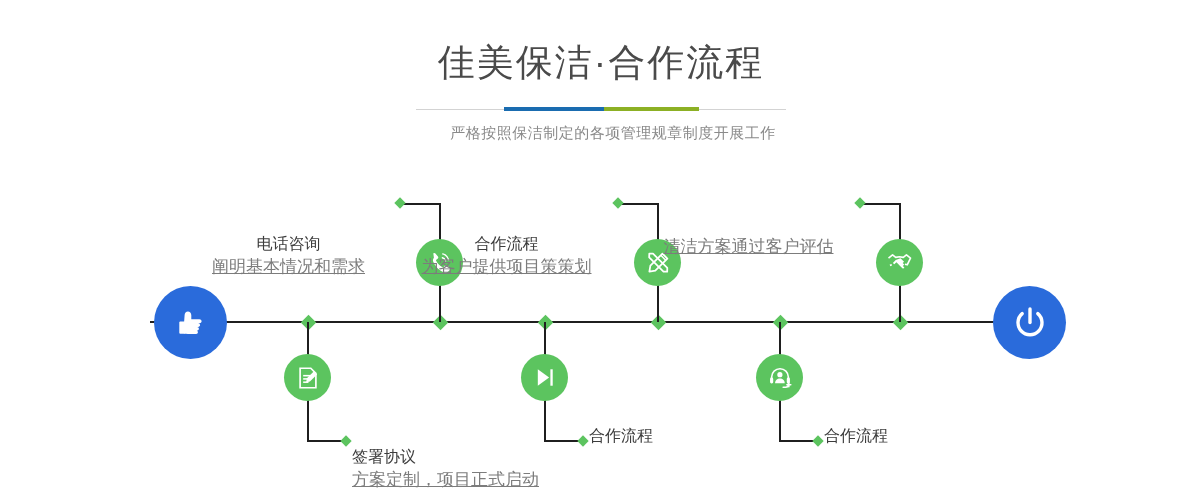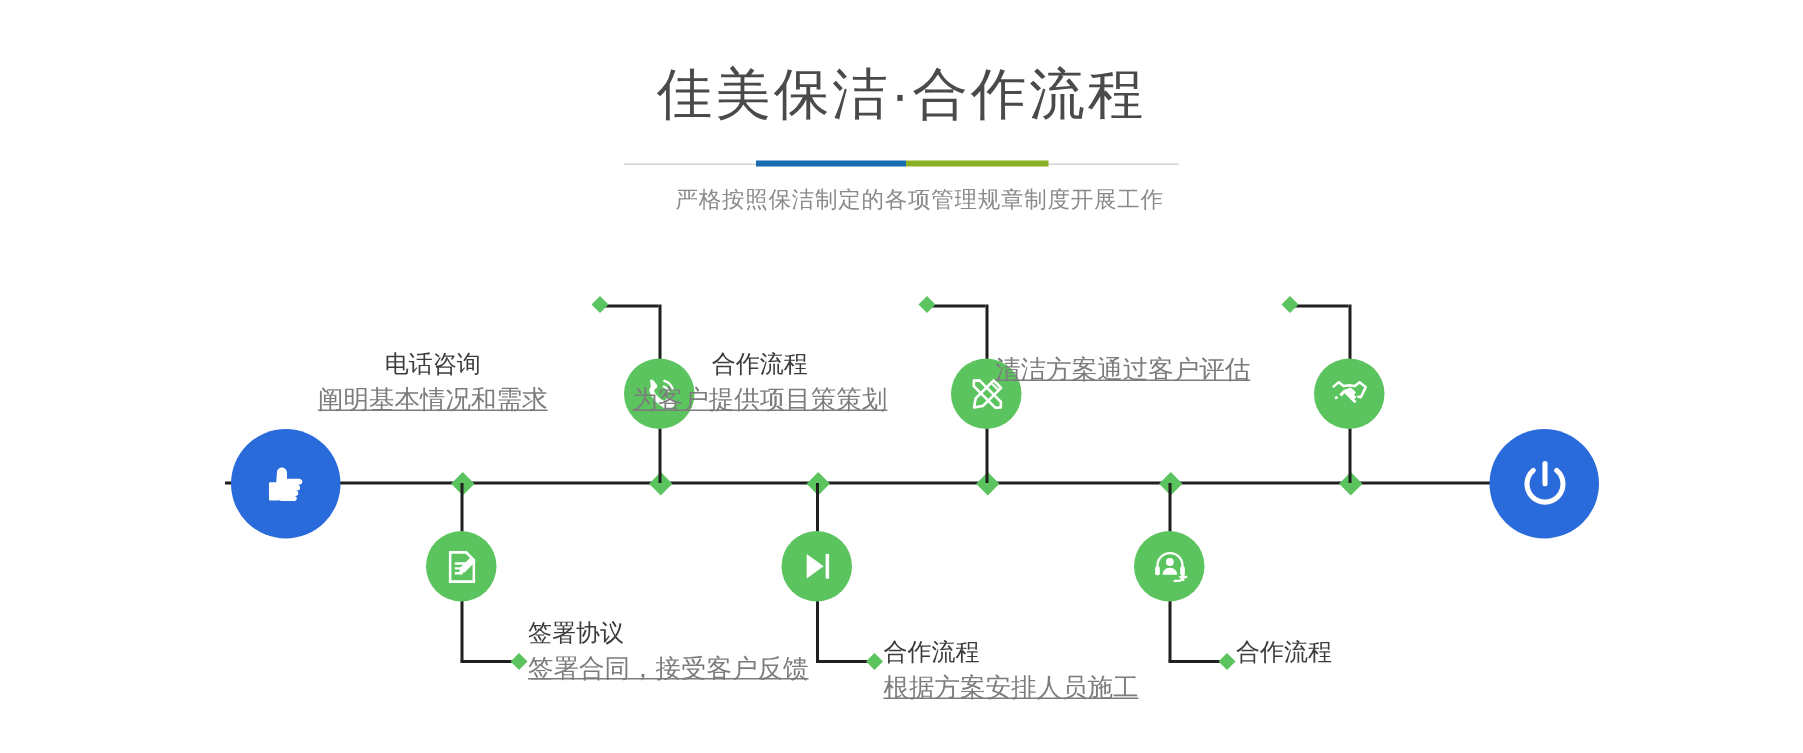--- a/index.html
+++ b/index.html
@@ -132,23 +132,23 @@
     <span>
       <svg width="26" height="26" viewBox="0 0 28 28">
         <path fill="none" stroke="#ffffff" stroke-width="1.8" d="M5.5 3.5h11.5l5.5 5.5v15.5H5.5z"></path>
         <line x1="8.8" y1="11.5" x2="17.5" y2="11.5" stroke="#ffffff" stroke-width="1.7"></line>
         <line x1="8.8" y1="15.0" x2="17.5" y2="15.0" stroke="#ffffff" stroke-width="1.7"></line>
         <line x1="8.8" y1="18.5" x2="14.5" y2="18.5" stroke="#ffffff" stroke-width="1.7"></line>
         <path fill="#ffffff" d="M20.4 6.8l3.3 3.3-7.6 7.6-4.1.8.8-4.1z"></path>
       </svg>
     </span>
   </div>
-  <div class="lbl down" style="left:352px;top:413px;width:230px;">
+  <div class="lbl down" style="left:352px;top:447px;width:230px;">
     <div class="t">签署协议</div>
-    <div class="d">签署合同，接受客户反馈</div>
+    <div class="d">方案定制，项目正式启动</div>
   </div>
 
   <div class="diamond" style="left:652.5px;top:316.5px;"></div>
   <div class="vline" style="left:657px;top:203px;height:119px;"></div>
   <div class="hline" style="left:618px;top:203px;width:39px;"></div>
   <div class="tick" style="left:614px;top:199px;"></div>
   <div class="node-icon" style="left:634px;top:239px;">
     <span>
       <svg width="26" height="26" viewBox="0 0 28 28">
         <path fill="none" stroke="#ffffff" stroke-width="1.9" stroke-linejoin="round" d="M18.8 3.9l5.3 5.3-13.0 13.0-6.4 1.1 1.1-6.4z"></path>
@@ -169,21 +169,20 @@
   <div class="node-icon" style="left:521px;top:354px;">
     <span>
       <svg width="25" height="25" viewBox="0 0 28 28">
         <path fill="#ffffff" d="M6.5 4.8L19.2 14 6.5 23.2z"></path>
         <rect fill="#ffffff" x="20.6" y="4.8" width="2.6" height="18.4"></rect>
       </svg>
     </span>
   </div>
   <div class="lbl down" style="left:589px;top:426px;width:230px;">
     <div class="t">合作流程</div>
-    <div class="d">根据方案安排人员施工</div>
   </div>
 
   <div class="diamond" style="left:894.5px;top:316.5px;"></div>
   <div class="vline" style="left:899px;top:203px;height:119px;"></div>
   <div class="hline" style="left:860px;top:203px;width:39px;"></div>
   <div class="tick" style="left:856px;top:199px;"></div>
   <div class="node-icon" style="left:876px;top:239px;">
     <span>
       <svg width="27" height="27" viewBox="0 0 28 28">
         <path fill="none" stroke="#ffffff" stroke-width="1.7" stroke-linejoin="round" d="M2.6 9.4l4.2-3.3 3.3 2.6 3.9-0.6 3.9 0.6 3.3-2.6 4.2 3.3-3.4 7.0-2.4-0.6"></path>

